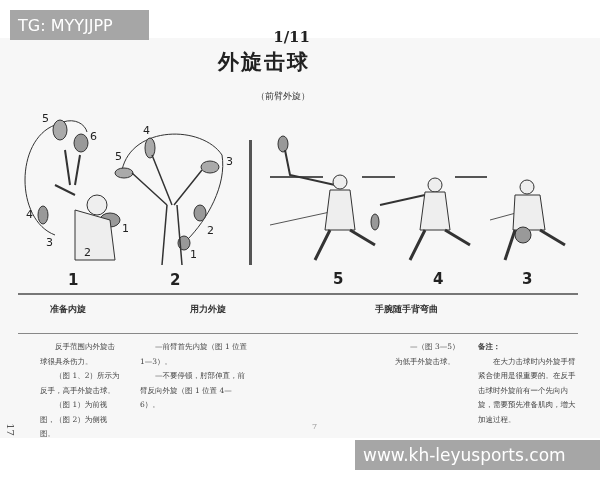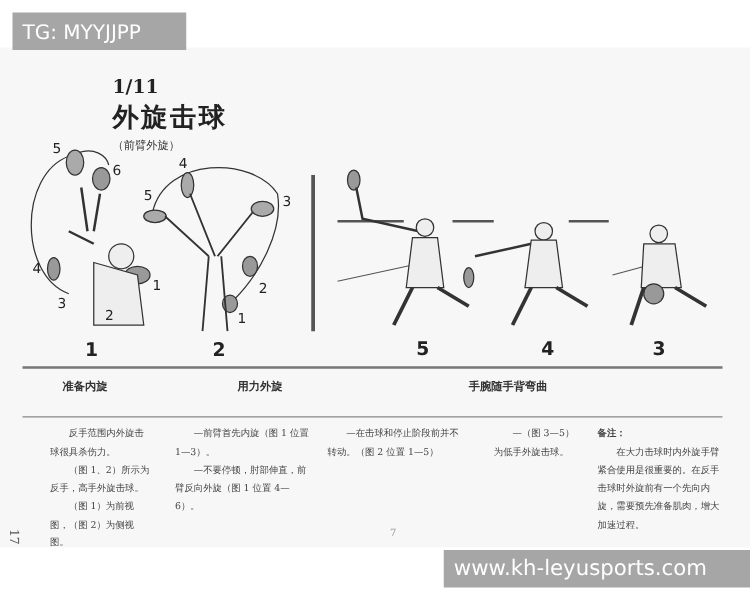--- a/index.html
+++ b/index.html
@@ -13,24 +13,24 @@
     position: absolute; left: 0; top: 38px; width: 600px; height: 400px;
     background: #f7f7f7;
   }
   .watermark {
     position: absolute; background: #a6a6a6; color: #ffffff;
     font-family: "DejaVu Sans", "Liberation Sans", sans-serif;
     display: flex; align-items: center; padding: 12px 8px; box-sizing: border-box;
   }
   .wm-top { left: 10px; top: 10px; width: 139px; height: 30px; font-size: 16px; }
   .wm-bottom { left: 355px; top: 440px; width: 282px; height: 30px; font-size: 17px; }
-  .title-block { position: absolute; left: 90px; width: 220px; top: 56px; text-align: left; }
+  .title-block { position: absolute; left: 90px; width: 220px; top: 24px; text-align: right; }
   .page-num { font-weight: bold; font-size: 15px; margin-top: 4px; }
   .main-title { font-weight: bold; font-size: 21px; letter-spacing: 2px; margin-top: 2px; }
-  .sub-title { font-size: 9px; margin-top: 2px; color: #333; }
+  .sub-title { font-size: 9px; margin-top: 14px; color: #333; }
   .fig { position: absolute; }
   .fig-label {
     position: absolute; font-family: "DejaVu Sans", "Liberation Sans", sans-serif;
     font-weight: bold; font-size: 15px; color: #222;
   }
   .pos-num { position: absolute; font-family: "DejaVu Sans", sans-serif; font-size: 11px; color: #222; }
   .hrule { position: absolute; height: 2px; background: #777; }
   .vrule { position: absolute; width: 3px; background: #555; }
   .col-head {
     position: absolute; top: 303px; font-size: 9px; font-weight: bold;
@@ -135,21 +135,20 @@
 <div class="col-text" style="left:40px;width:82px">
   <p>反手范围内外旋击球很具杀伤力。</p>
   <p>（图 1、2）所示为反手，高手外旋击球。</p>
   <p>（图 1）为前视图，（图 2）为侧视图。</p>
 </div>
 <div class="col-text" style="left:140px;width:110px">
   <p>—前臂首先内旋（图 1 位置 1—3）。</p>
   <p>—不要停顿，肘部伸直，前臂反向外旋（图 1 位置 4—6）。</p>
 </div>
 <div class="col-text" style="left:262px;width:112px">
-  <p>—在击球和停止阶段前并不转动。（图 2 位置 1—5）</p>
 </div>
 <div class="col-text" style="left:395px;width:68px">
   <p>—（图 3—5）为低手外旋击球。</p>
 </div>
 <div class="col-text" style="left:478px;width:100px">
   <div style="font-weight:bold">备注：</div>
   <p>在大力击球时内外旋手臂紧合使用是很重要的。在反手击球时外旋前有一个先向内旋，需要预先准备肌肉，增大加速过程。</p>
 </div>
 
 <span class="side-num">17</span>

